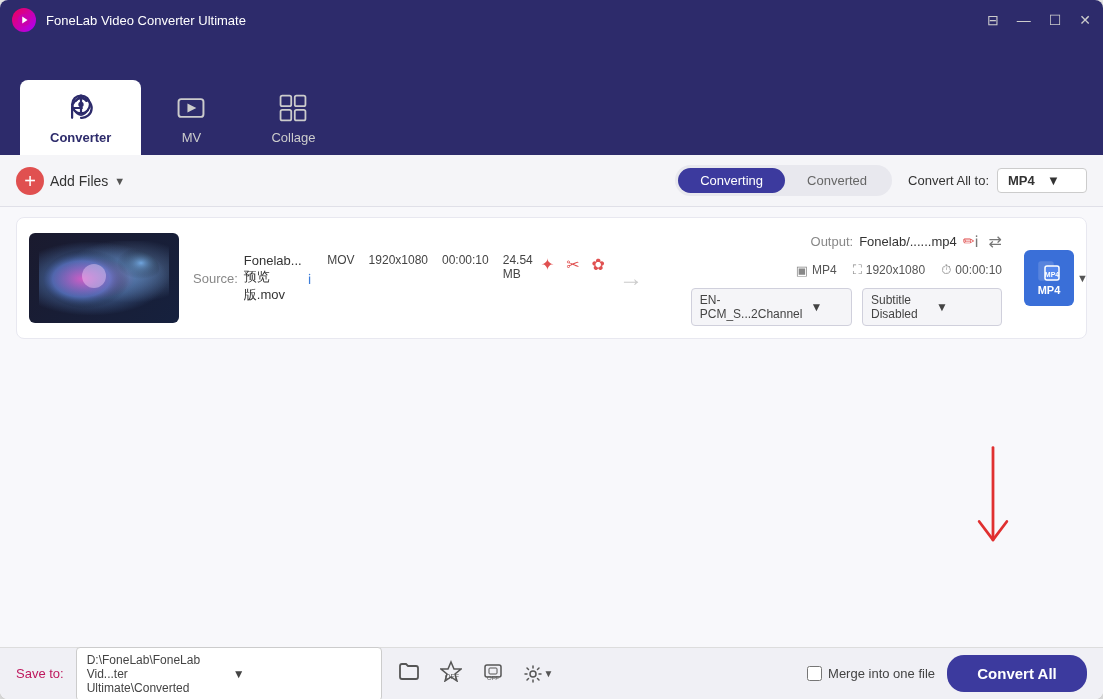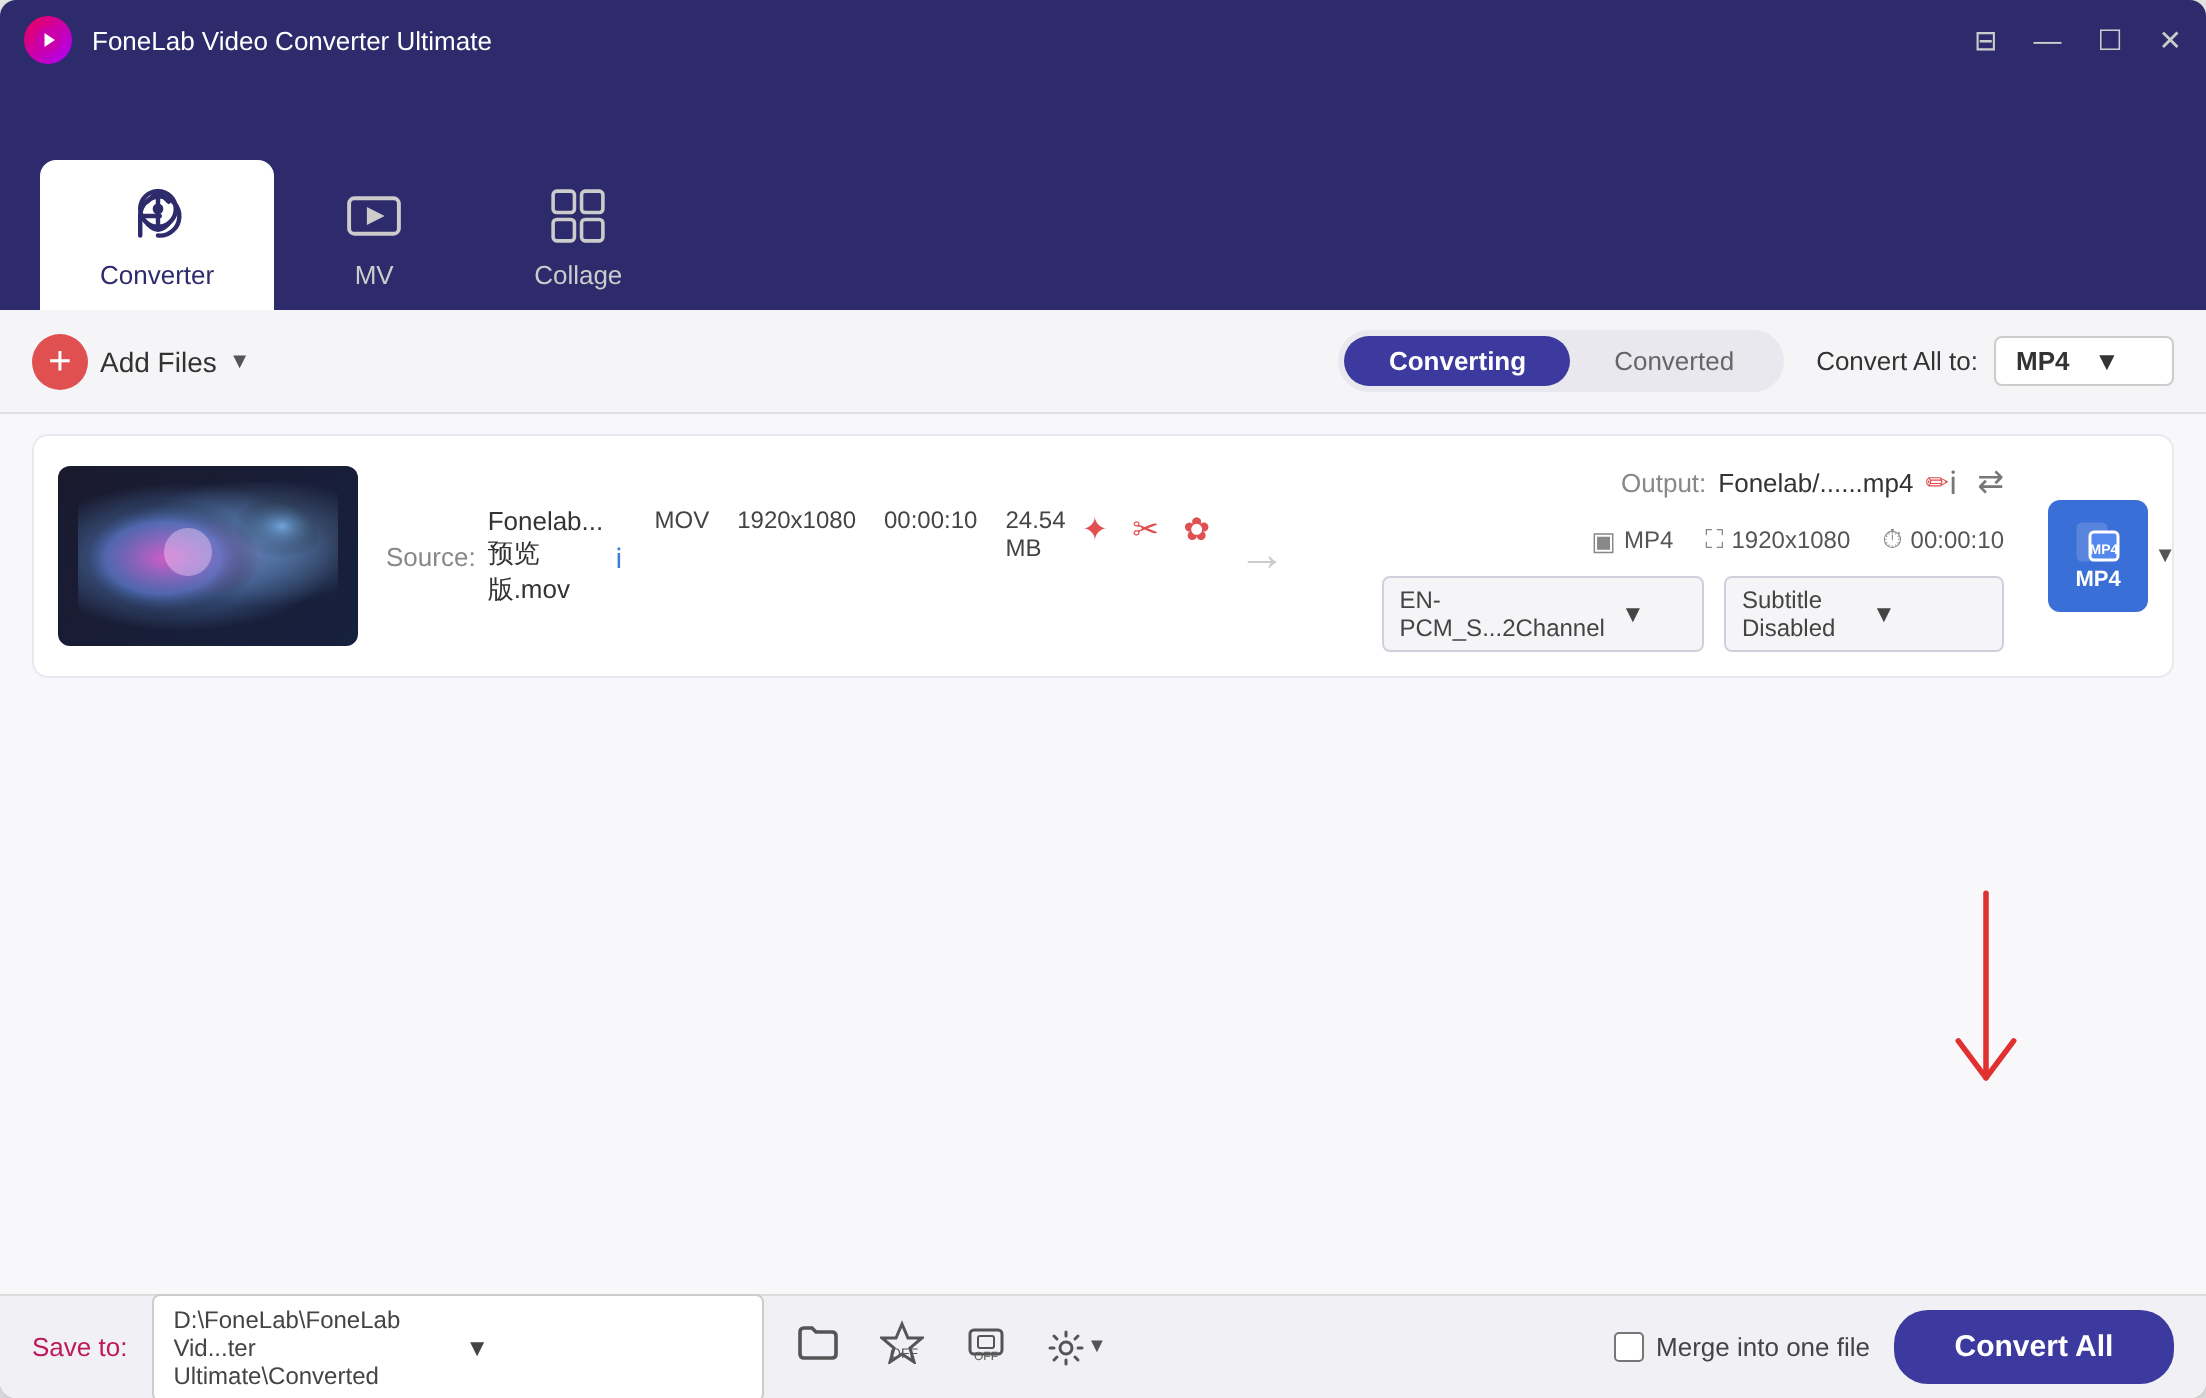--- a/index.html
+++ b/index.html
@@ -70,21 +70,21 @@
       cursor: pointer;
       color: #ccc;
       font-size: 13px;
       gap: 6px;
       border-radius: 8px 8px 0 0;
       min-width: 100px;
     }
     .nav-tab.active {
       background: #fff;
       color: #2d2b6b;
-      font-weight: 400;
+      font-weight: 700;
     }
     .nav-tab svg { width: 32px; height: 32px; }
 
     
     .toolbar {
       background: #f5f5f8;
       border-bottom: 1px solid #e0e0e8;
       height: 52px;
       display: flex;
       align-items: center;
@@ -128,21 +128,21 @@
       border-radius: 17px;
       border: none;
       font-size: 13px;
       cursor: pointer;
       background: none;
       color: #666;
     }
     .tab-switch-btn.active {
       background: #3c3a9e;
       color: #fff;
-      font-weight: 700;
+      font-weight: 400;
     }
     .convert-all-to {
       display: flex;
       align-items: center;
       gap: 8px;
       font-size: 13px;
       color: #333;
     }
     .format-dropdown {
       display: flex;

